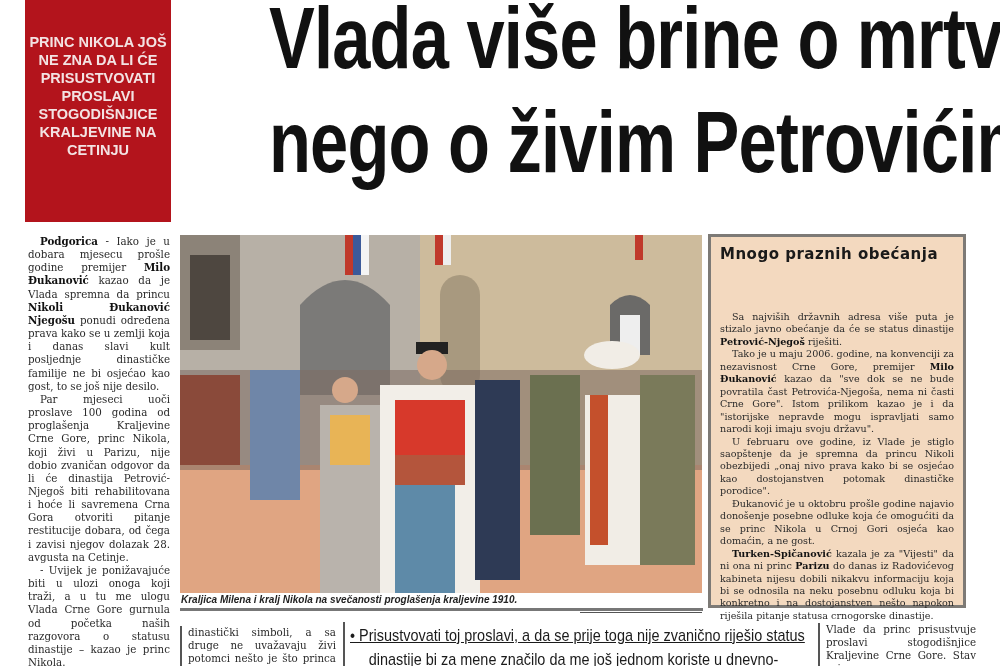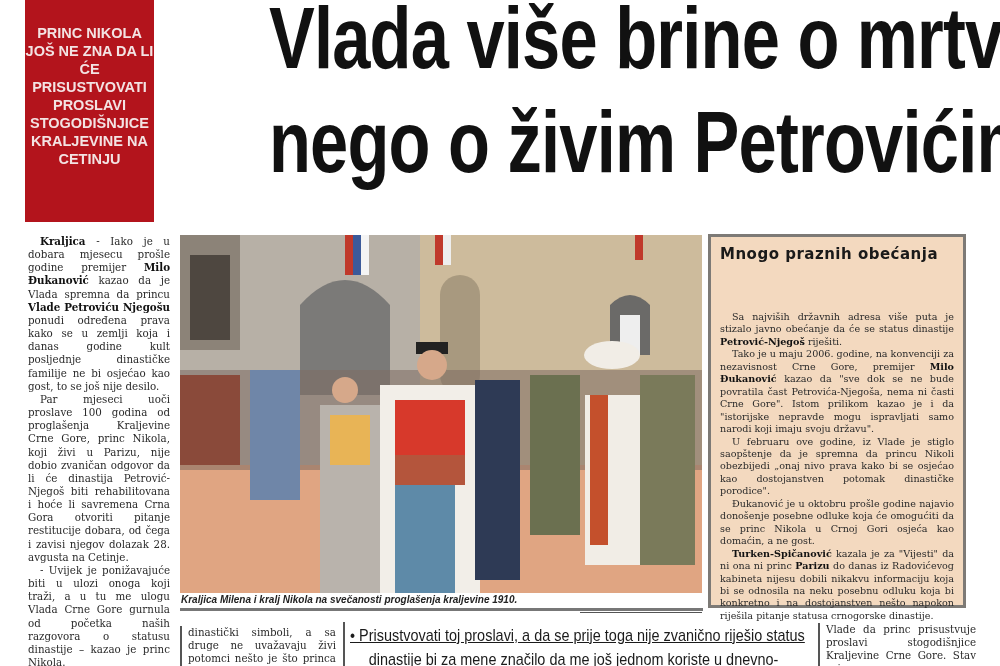--- a/index.html
+++ b/index.html
@@ -1,17 +1,17 @@
 <!DOCTYPE html>
 <html><head>
 <meta charset="utf-8">
 <style>
   html,body{margin:0;padding:0;}
   body{width:1000px;height:666px;overflow:hidden;background:#ffffff;position:relative;font-family:"DejaVu Serif",serif;color:#2a2a2a;}
-  .kicker{position:absolute;left:25px;top:0;width:129px;height:222px;background:#b3141c;display:flex;align-items:center;justify-content:center;}
+  .kicker{position:absolute;left:25px;top:0;width:146px;height:222px;background:#b3141c;display:flex;align-items:center;justify-content:center;}
   .kicker-text{color:#f3e3e3;font-family:"Liberation Sans",sans-serif;font-weight:bold;font-size:14.5px;line-height:18px;text-align:center;text-transform:uppercase;margin-top:-30px;}
   .headline{position:absolute;left:182px;top:-14px;width:790px;font-family:"Liberation Sans",sans-serif;font-weight:bold;color:#111;text-align:center;}
   .headline .l1,.headline .l2{display:block;font-size:88px;line-height:104px;letter-spacing:-1px;transform:scaleX(0.78);transform-origin:center;white-space:nowrap;}
   .col{font-size:10.3px;line-height:13.15px;text-align:justify;hyphens:manual;}
   .col p{margin:0;text-indent:12px;}
   .col b{color:#111;}
   .left-col{position:absolute;left:28px;top:235px;width:142px;}
   .photo{position:absolute;left:180px;top:235px;width:522px;height:358px;overflow:hidden;background:#c9b9a4;}
   .photo svg{display:block;}
   .caption{position:absolute;left:181px;top:594px;width:520px;font-family:"Liberation Sans",sans-serif;font-weight:bold;font-style:italic;font-size:10px;color:#222;}
@@ -33,21 +33,21 @@
 <div class="kicker">
   <div class="kicker-text">Princ Nikola još ne zna da li će prisustvovati proslavi stogodišnjice Kraljevine na Cetinju</div>
 </div>
 
 <div class="headline">
   <span class="l1">Vlada više brine o mrtvim</span>
   <span class="l2">nego o živim Petrovićima</span>
 </div>
 
 <div class="col left-col">
-  <p><b>Kraljica</b><span> - Iako je u dobara mjesecu prošle godine premijer </span><b>Milo Đukanović</b><span> kazao da je Vlada spremna da princu </span><b>Vlade Petroviću Njegošu</b><span> ponudi određena prava kako se u zemlji koja i danas godine kult posljednje dinastičke familije ne bi osjećao kao gost, to se još nije desilo.</span></p>
+  <p><b>Podgorica</b><span> - Iako je u dobara mjesecu prošle godine premijer </span><b>Milo Đukanović</b><span> kazao da je Vlada spremna da princu </span><b>Nikoli Đukanović Njegošu</b><span> ponudi određena prava kako se u zemlji koja i danas slavi kult posljednje dinastičke familije ne bi osjećao kao gost, to se još nije desilo.</span></p>
   <p>Par mjeseci uoči proslave 100 godina od proglašenja Kraljevine Crne Gore, princ Nikola, koji živi u Parizu, nije dobio zvaničan odgovor da li će dinastija Petrović-Njegoš biti rehabilitovana i hoće li savremena Crna Gora otvoriti pitanje restitucije dobara, od čega i zavisi njegov dolazak 28. avgusta na Cetinje.</p>
   <p>- Uvijek je ponižavajuće biti u ulozi onoga koji traži, a u tu me ulogu Vlada Crne Gore gurnula od početka naših razgovora o statusu dinastije – kazao je princ Nikola.</p>
 
 </div>
 
 <div class="photo">
   <svg width="522" height="358" viewBox="0 0 522 358">
     <rect x="0" y="0" width="522" height="230" fill="#b7b0a6"></rect>
     <rect x="240" y="0" width="282" height="230" fill="#cdbb9c"></rect>
     <rect x="0" y="0" width="60" height="115" fill="#8c8378"></rect>

